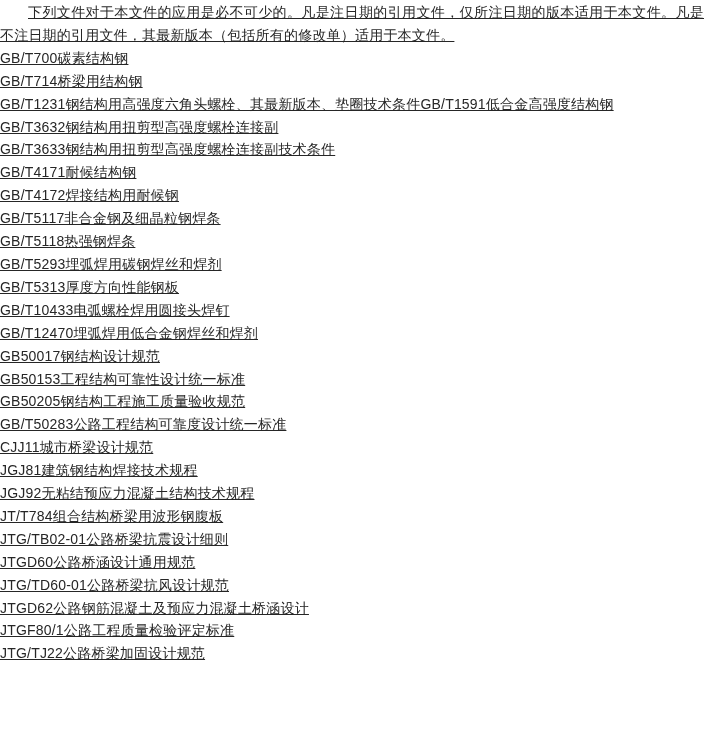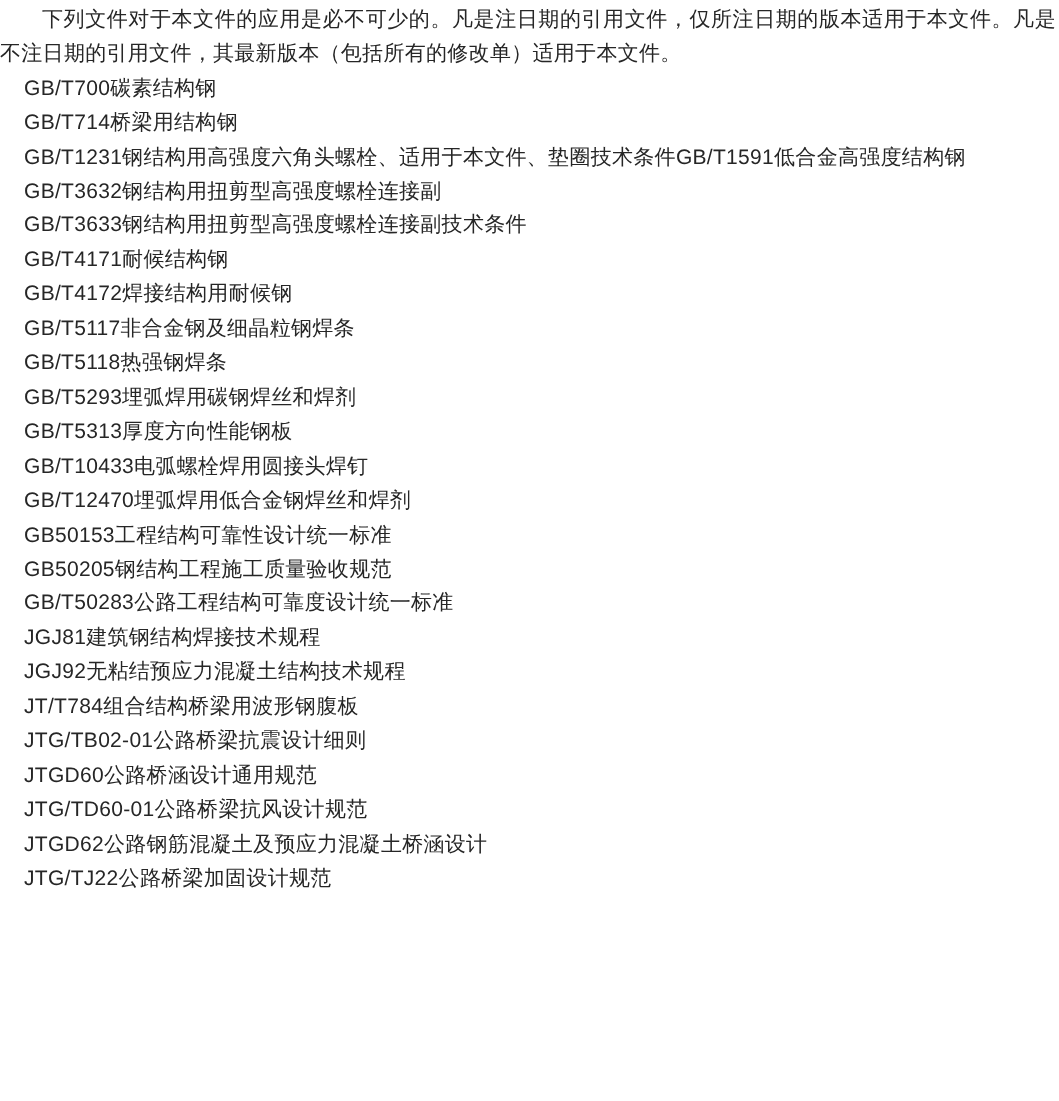--- a/index.html
+++ b/index.html
@@ -14,58 +14,61 @@
     color: #262626;
     font-family: "Liberation Sans", "DejaVu Sans", sans-serif;
     font-size: 14px;
     line-height: 22.9px;
     overflow: hidden;
   }
   .doc {
     width: 706px;
     height: 734px;
     padding: 1px 2px 0 0;
+    text-decoration: underline;
   }
   .para {
     margin: 0;
     text-indent: 2em;
     text-align: justify;
     letter-spacing: 0.2px;
   }
   .ref-item {
     white-space: nowrap;
     overflow: hidden;
     letter-spacing: 0.2px;
-    padding-left: 16px;
   }
 </style>
 </head>
 <body>
 
 <div class="doc">
   <p class="para">下列文件对于本文件的应用是必不可少的。凡是注日期的引用文件，仅所注日期的版本适用于本文件。凡是不注日期的引用文件，其最新版本（包括所有的修改单）适用于本文件。</p>
   <div>
     <div class="ref-item">GB/T700碳素结构钢</div>
     <div class="ref-item">GB/T714桥梁用结构钢</div>
-    <div class="ref-item">GB/T1231钢结构用高强度六角头螺栓、适用于本文件、垫圈技术条件GB/T1591低合金高强度结构钢</div>
+    <div class="ref-item">GB/T1231钢结构用高强度六角头螺栓、其最新版本、垫圈技术条件GB/T1591低合金高强度结构钢</div>
     <div class="ref-item">GB/T3632钢结构用扭剪型高强度螺栓连接副</div>
     <div class="ref-item">GB/T3633钢结构用扭剪型高强度螺栓连接副技术条件</div>
     <div class="ref-item">GB/T4171耐候结构钢</div>
     <div class="ref-item">GB/T4172焊接结构用耐候钢</div>
     <div class="ref-item">GB/T5117非合金钢及细晶粒钢焊条</div>
     <div class="ref-item">GB/T5118热强钢焊条</div>
     <div class="ref-item">GB/T5293埋弧焊用碳钢焊丝和焊剂</div>
     <div class="ref-item">GB/T5313厚度方向性能钢板</div>
     <div class="ref-item">GB/T10433电弧螺栓焊用圆接头焊钉</div>
     <div class="ref-item">GB/T12470埋弧焊用低合金钢焊丝和焊剂</div>
+    <div class="ref-item">GB50017钢结构设计规范</div>
     <div class="ref-item">GB50153工程结构可靠性设计统一标准</div>
     <div class="ref-item">GB50205钢结构工程施工质量验收规范</div>
     <div class="ref-item">GB/T50283公路工程结构可靠度设计统一标准</div>
+    <div class="ref-item">CJJ11城市桥梁设计规范</div>
     <div class="ref-item">JGJ81建筑钢结构焊接技术规程</div>
     <div class="ref-item">JGJ92无粘结预应力混凝土结构技术规程</div>
     <div class="ref-item">JT/T784组合结构桥梁用波形钢腹板</div>
     <div class="ref-item">JTG/TB02-01公路桥梁抗震设计细则</div>
     <div class="ref-item">JTGD60公路桥涵设计通用规范</div>
     <div class="ref-item">JTG/TD60-01公路桥梁抗风设计规范</div>
     <div class="ref-item">JTGD62公路钢筋混凝土及预应力混凝土桥涵设计</div>
+    <div class="ref-item">JTGF80/1公路工程质量检验评定标准</div>
     <div class="ref-item">JTG/TJ22公路桥梁加固设计规范</div>
   </div>
 </div>
 
 </body></html>

